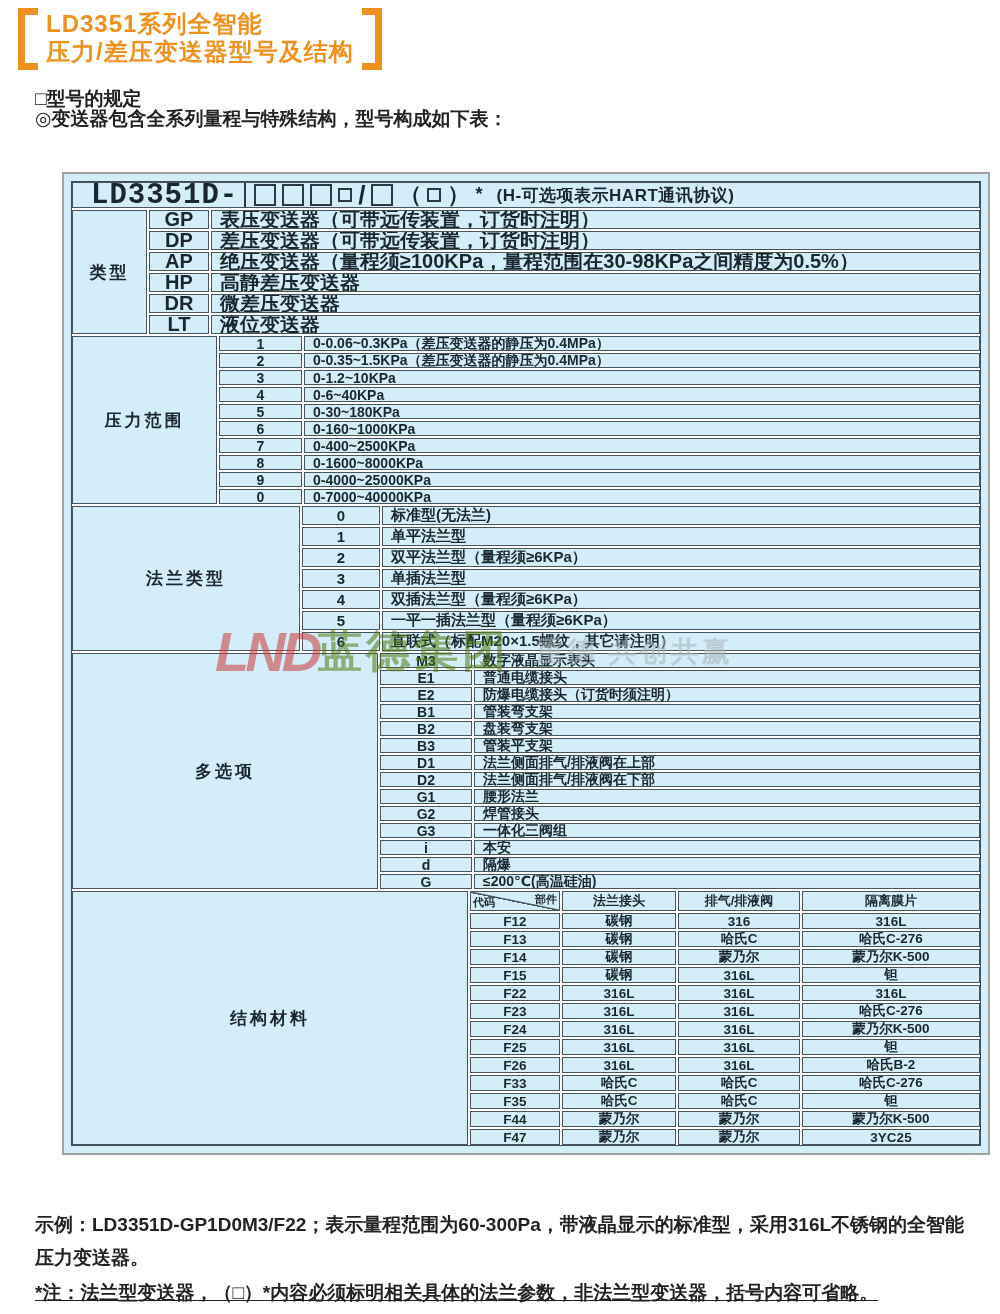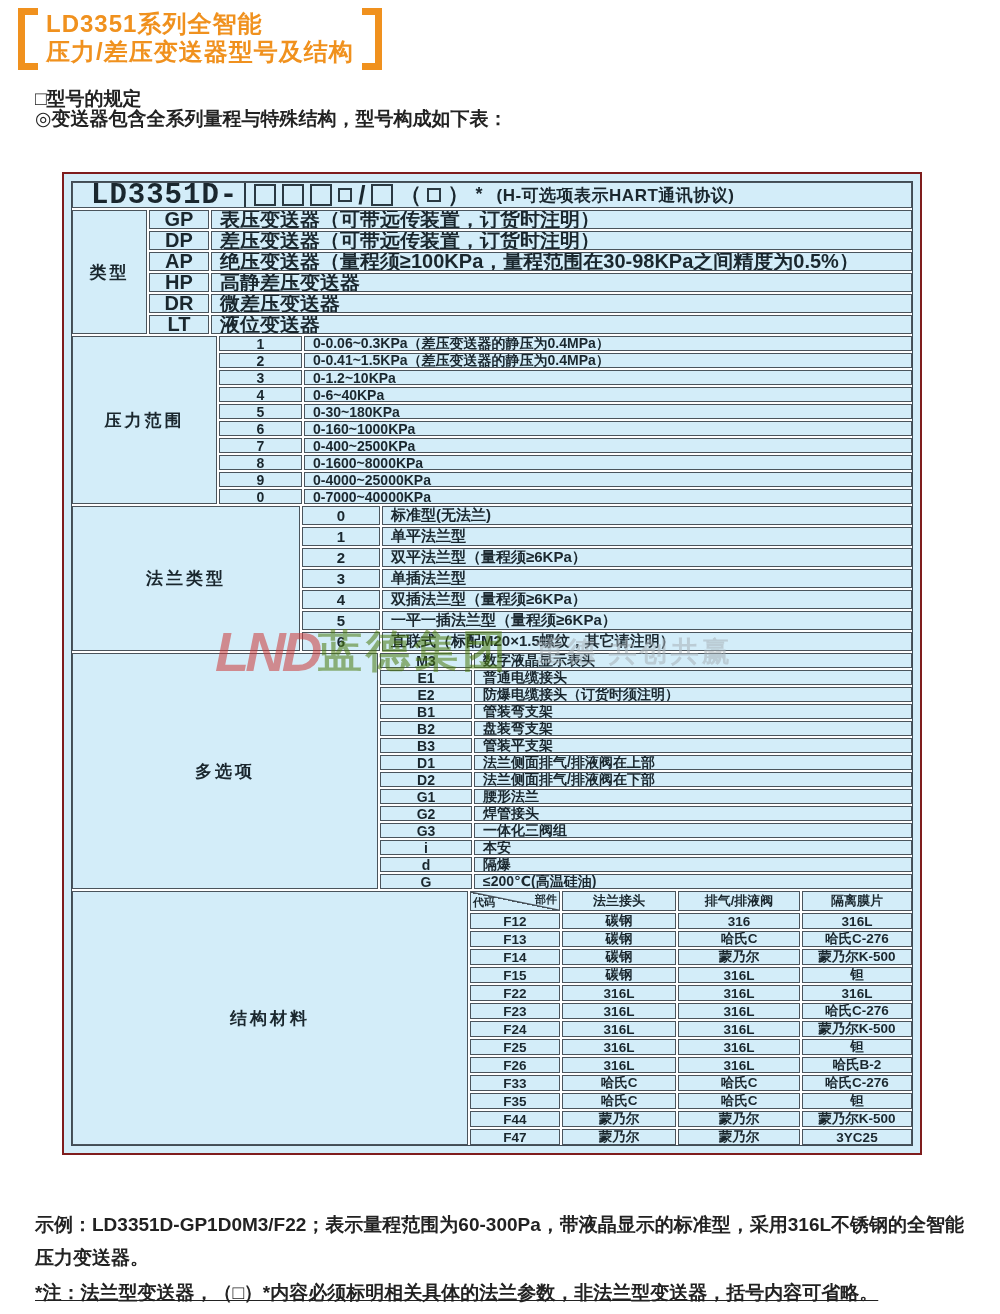--- a/index.html
+++ b/index.html
@@ -13,22 +13,22 @@
   .bracket{width:13px;}
   .bracket.bl{border-left:7px solid #f0911e;border-top:7px solid #f0911e;border-bottom:7px solid #f0911e;}
   .bracket.br{border-right:7px solid #f0911e;border-top:7px solid #f0911e;border-bottom:7px solid #f0911e;}
   .title-text{padding:2px 8px 4px 8px;color:#f0911e;font-weight:700;font-size:24px;line-height:28px;letter-spacing:1px;}
   
   .sub{position:absolute;left:35px;font-size:19px;font-weight:600;color:#222;}
   .sub1{top:86px;}
   .sub2{top:106px;}
   
   .spec-table{
-    position:absolute;left:62px;top:172px;width:860px;height:983px;box-sizing:border-box;
-    border:2px solid #7f1d1d;background:#d3edf9;padding:7px;
+    position:absolute;left:62px;top:172px;width:928px;height:983px;box-sizing:border-box;
+    border:2px solid #a3a3a3;background:#d3edf9;padding:7px;
   }
   .inner{
     box-sizing:border-box;width:100%;height:100%;
     border:1px solid #404c55;background:#ffffff;
     display:flex;flex-direction:column;gap:2px;
   }
   .cell{box-sizing:border-box;border:1px solid #4a545c;background:#d3edf9;overflow:hidden;}
   
   .model-row{height:36px;display:flex;align-items:center;padding-left:18px;gap:6px;}
   .model-prefix{font-size:29px;font-weight:700;letter-spacing:1px;font-family:"Liberation Mono","DejaVu Sans Mono",monospace;}
@@ -143,21 +143,21 @@
         </div>
         <div class="section sec1">
           <div class="cell label-cell">压力范围</div>
           <div class="rows">
             <div class="row">
               <div class="cell code-cell">1</div>
               <div class="cell desc-cell">0-0.06~0.3KPa（差压变送器的静压为0.4MPa）</div>
             </div>
             <div class="row">
               <div class="cell code-cell">2</div>
-              <div class="cell desc-cell">0-0.41~1.5KPa（差压变送器的静压为0.4MPa）</div>
+              <div class="cell desc-cell">0-0.35~1.5KPa（差压变送器的静压为0.4MPa）</div>
             </div>
             <div class="row">
               <div class="cell code-cell">3</div>
               <div class="cell desc-cell">0-1.2~10KPa</div>
             </div>
             <div class="row">
               <div class="cell code-cell">4</div>
               <div class="cell desc-cell">0-6~40KPa</div>
             </div>
             <div class="row">

